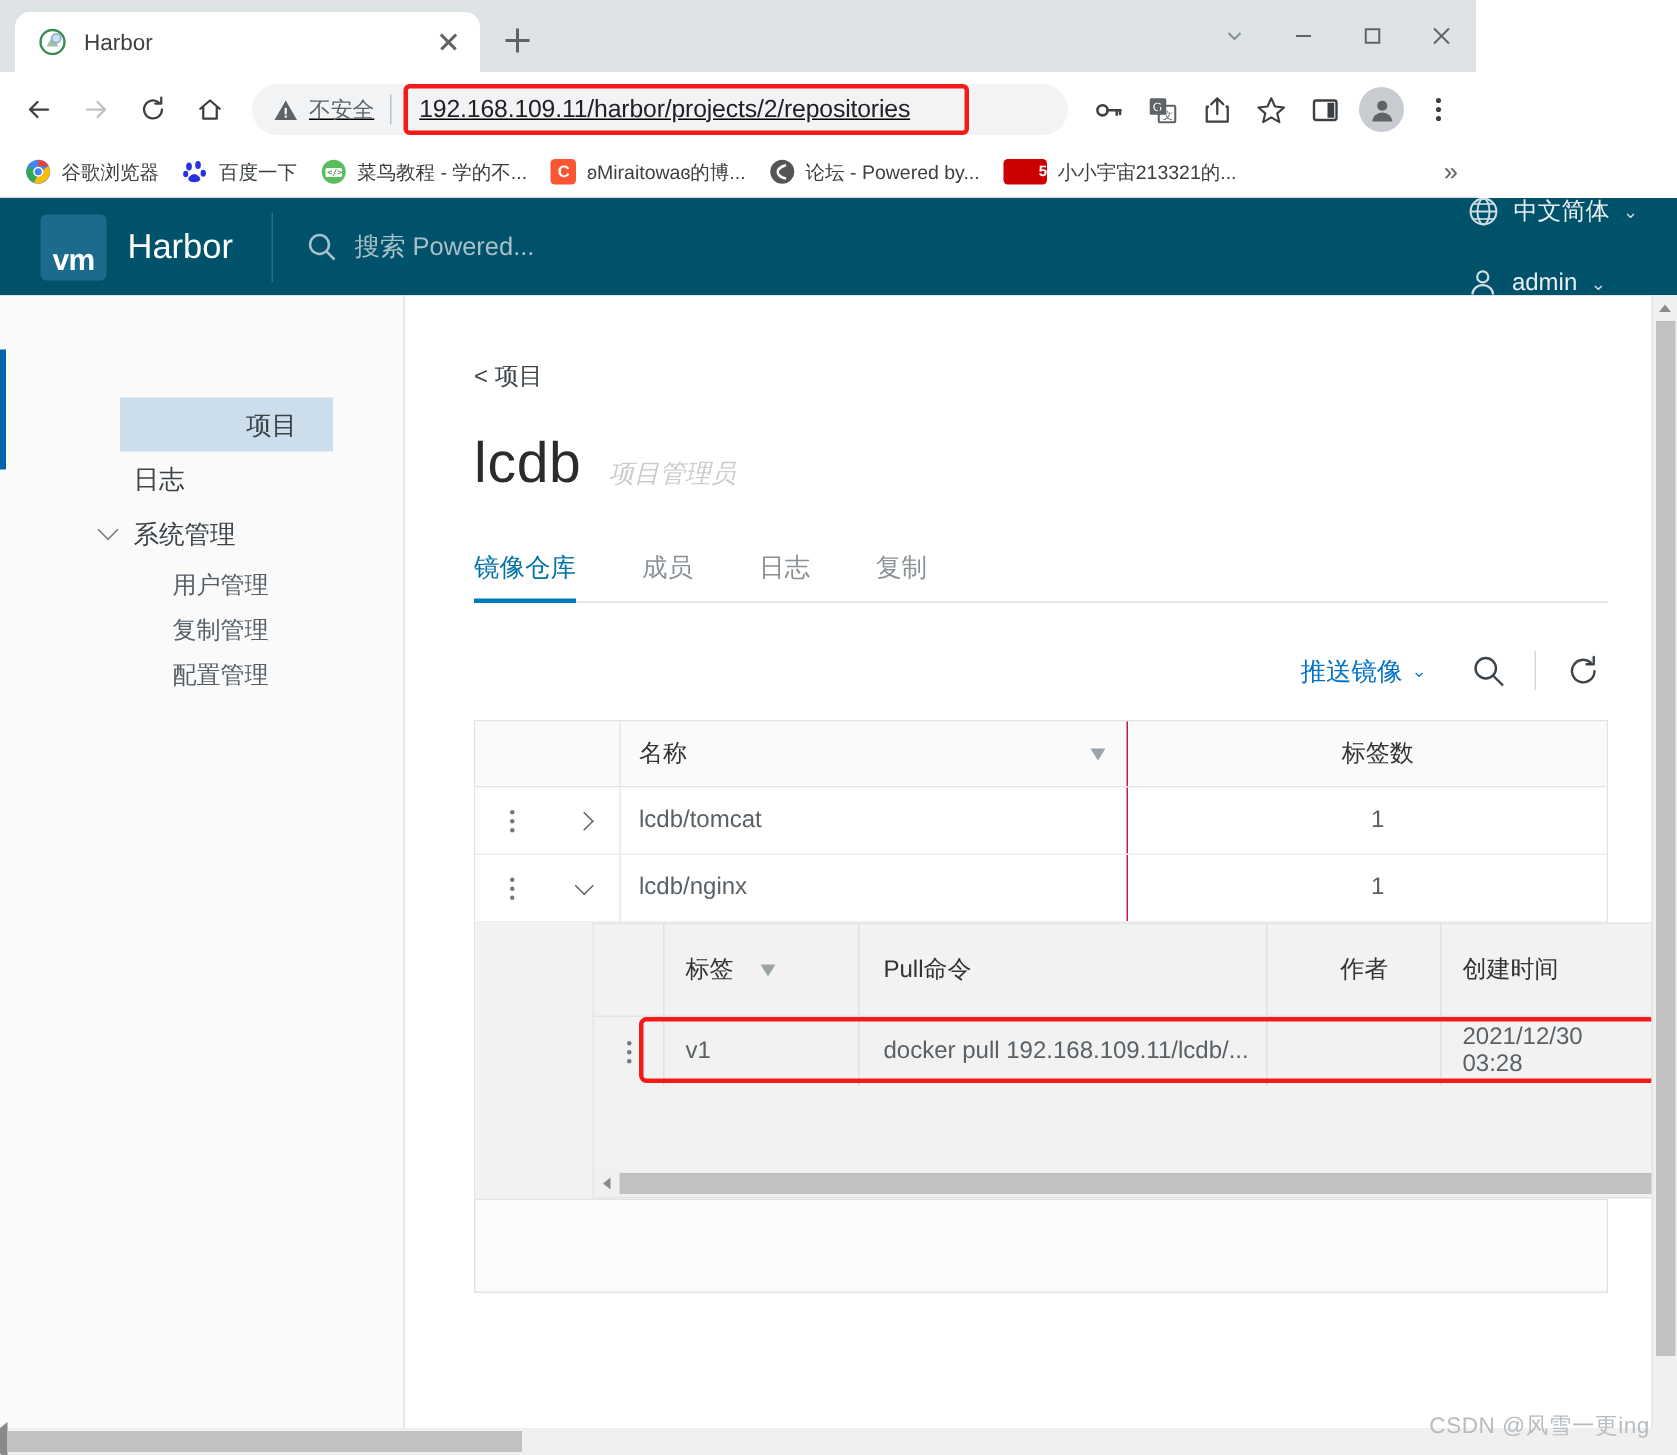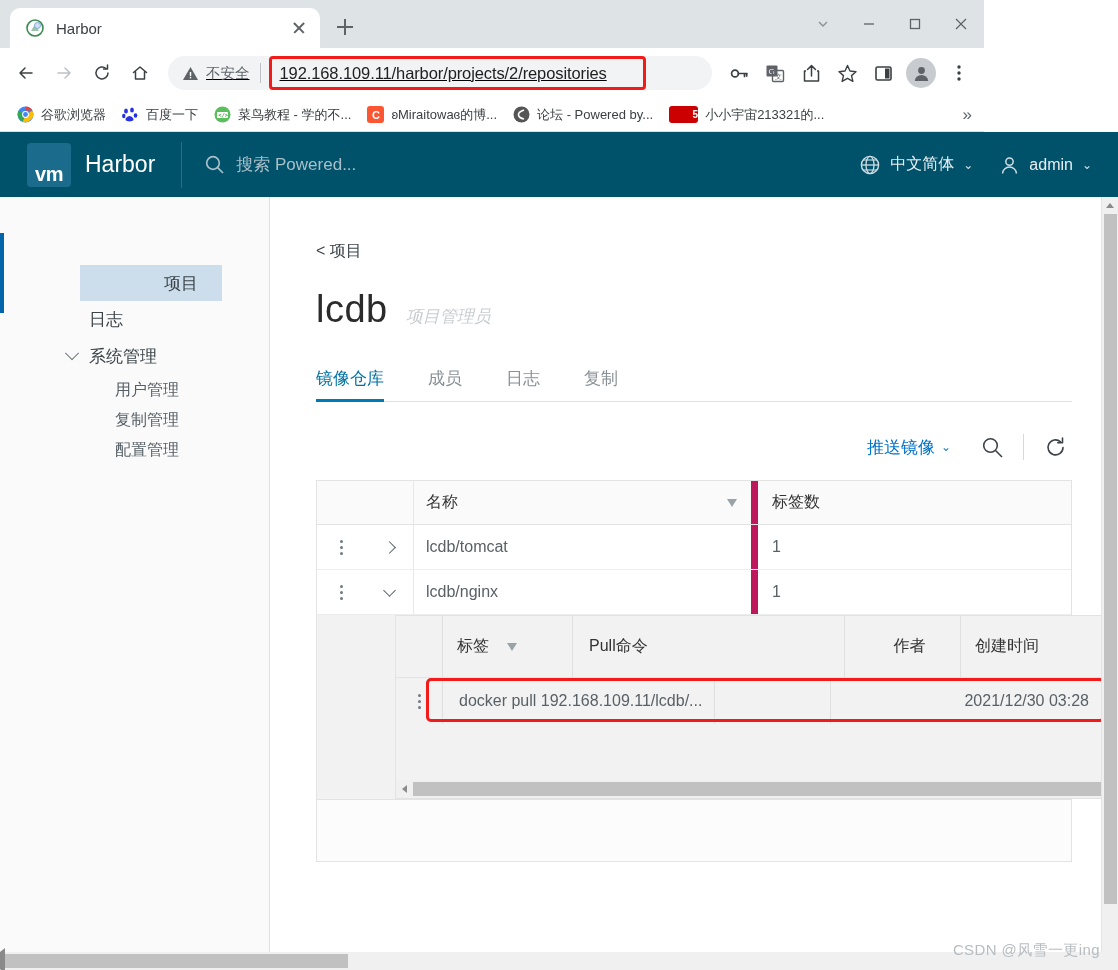--- a/index.html
+++ b/index.html
@@ -103,21 +103,21 @@
   .hh-logo-wrap { display:flex; align-items:center; padding-left: 27px; gap: 14px; }
   .vm-logo {
     width:44px; height:44px; background:#1b6c8c; border-radius:4px;
     display:flex; align-items:center; justify-content:center;
   }
   .vm-logo span { color:#fff; font-size:20px; font-weight:bold; letter-spacing:-0.5px;margin-top:19px; }
   .hh-title { color:#fff; font-size:23px; font-weight:400; }
   .hh-divider { width:1px; height:46px; background:#2c6e86; margin-left:26px; }
   .hh-search { display:flex; align-items:center; gap:11px; margin-left:22px; flex:1; }
   .hh-search-text { color:#a9bfc9; font-size:17px; }
-  .hh-right { display:flex; align-items:flex-end; gap:26px; padding-right:26px; }
+  .hh-right { display:flex; align-items:flex-start; gap:26px; padding-right:26px;flex-direction:column; }
   .hh-item { display:flex; align-items:center; gap:9px; color:#e8eef1; font-size:16px; cursor:pointer; }
   .caret { font-size:12px; opacity:.9; }
 
   .body-area { display:flex; height: 773px; position:relative; background:#fff; }
 
   .leftrail {
     width: 5px; background:#fafafa; position:relative;
   }
   .leftrail .accent { position:absolute; left:0; top:36px; width:4px; height:80px; background:#0065ab; }
 
@@ -173,21 +173,21 @@
     display:flex; height:44px; align-items:center; background:#fafafa;
     border-bottom:1px solid #e3e3e3; font-size:16px; color:#333;
   }
   .dg-row {
     display:flex; height:45px; align-items:center; border-bottom:1px solid #ededed;
     font-size:16px; color:#5a6166; background:#fff;
   }
   .c-menu { width:48px; display:flex; align-items:center; justify-content:center; flex:0 0 48px; }
   .c-exp  { width:48px; display:flex; align-items:center; justify-content:center; flex:0 0 48px; }
   .c-name { flex:1; padding-left:12px; display:flex; align-items:center; justify-content:space-between; padding-right:14px; border-left:1px solid #e8e8e8; height:100%; }
-  .c-tagn { width:320px; flex:0 0 320px; padding-left:14px; border-left:7px solid #be185d; height:100%; display:flex; align-items:center; }
+  .c-tagn { width:320px; flex:0 0 320px; padding-left:14px; border-left:1px solid #be185d; height:100%; display:flex; align-items:center;justify-content:center; }
   .dots { display:flex; flex-direction:column; gap:3px; cursor:pointer; }
   .dots i { width:3px; height:3px; background:#707a80; border-radius:50%; display:block; }
   .chev-r { width:9px; height:9px; border-top:1.8px solid #5a6166; border-right:1.8px solid #5a6166; transform:rotate(45deg); cursor:pointer; }
   .chev-dn { width:9px; height:9px; border-bottom:1.8px solid #5a6166; border-right:1.8px solid #5a6166; transform:rotate(45deg); margin-bottom:4px; cursor:pointer; }
   .filter-ico { width:0;height:0;border-left:5px solid transparent;border-right:5px solid transparent;border-top:8px solid #9aa3a8; cursor:pointer; }
 
   
   .nested-wrap { display:flex; background:#f2f2f2;gap:48px; }
   .nested-gutter { width:30px; flex:0 0 30px; background:#f2f2f2; }
   .nested { flex:1; border:1px solid #e3e3e3; border-right:none; background:#fff; }
@@ -603,20 +603,21 @@
               </div>
 
               <div class="n-row">
                 <span class="n-c-menu">
                   <span class="dots">
                       <i></i>
                       <i></i>
                       <i></i>
                     </span>
                 </span>
+                <span class="n-c-tag">v1</span>
                 <span class="n-c-pull">docker pull 192.168.109.11/lcdb/...</span>
                 <span class="n-c-auth"></span>
                 <span class="n-c-time">
                   <span></span>
                   <span>2021/12/30 03:28</span>
                 </span>
                 <span class="redbox"></span>
               </div>
 
               <div class="n-filler"></div>

